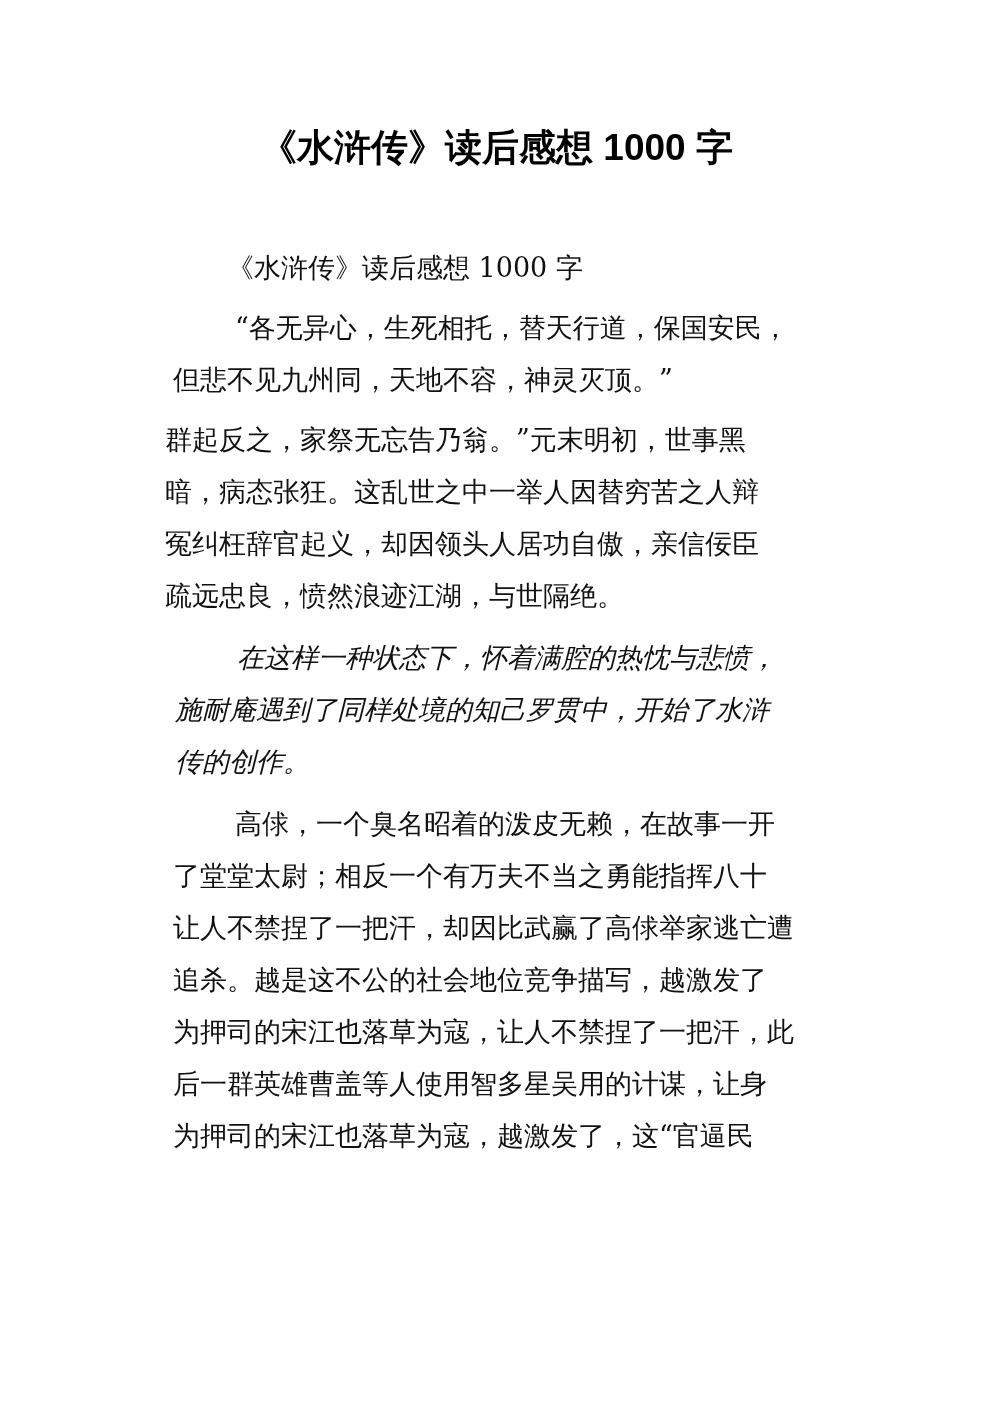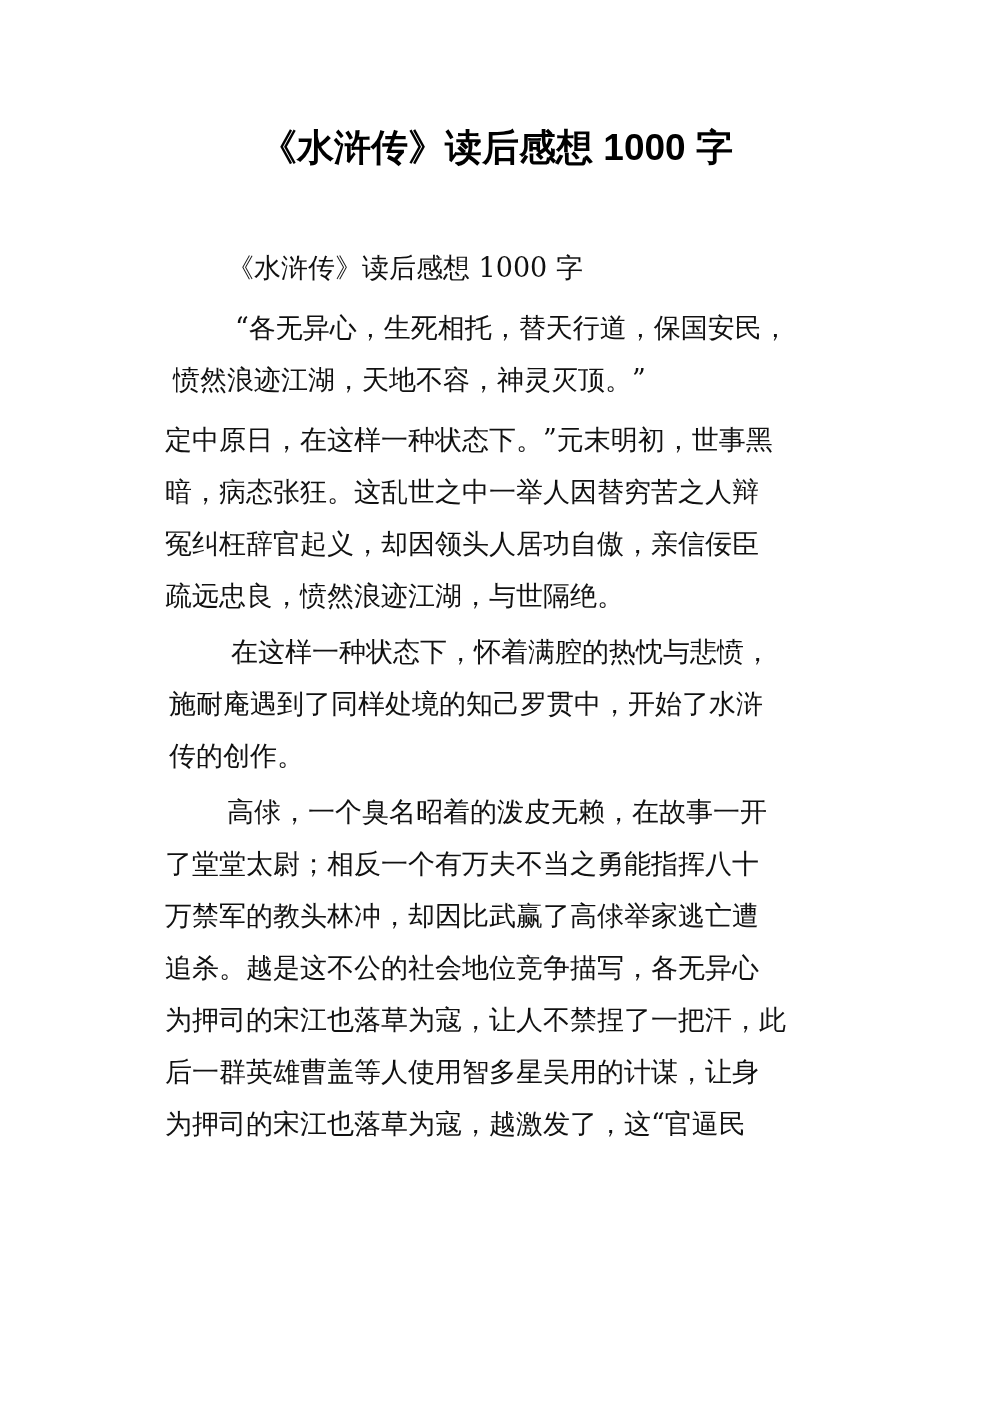--- a/index.html
+++ b/index.html
@@ -63,41 +63,41 @@
   <h1 class="title" style="margin:0;">《水浒传》读后感想 1000 字</h1>
 
   <div class="body">
 
     <p class="para" style="margin:0;">
       <span class="line indent">《水浒传》读后感想 1000 字</span>
     </p>
 
     <p class="para" style="margin:8px;">
       <span class="line indent">“各无异心，生死相托，替天行道，保国安民，</span>
-      <span class="line">愤然浪迹江湖，天地不容，神灵灭顶。”</span>
+      <span class="line">但悲不见九州同，天地不容，神灵灭顶。”</span>
     </p>
 
 
     <p class="para" style="margin:0;">
-      <span class="line">定中原日，在这样一种状态下。”元末明初，世事黑</span>
+      <span class="line">群起反之，家祭无忘告乃翁。”元末明初，世事黑</span>
       <span class="line">暗，病态张狂。这乱世之中一举人因替穷苦之人辩</span>
       <span class="line">冤纠枉辞官起义，却因领头人居功自傲，亲信佞臣</span>
       <span class="line">疏远忠良，愤然浪迹江湖，与世隔绝。</span>
     </p>
 
-    <p class="para" style="margin:4px;">
+    <p class="para" style="margin:10px;font-style:italic;">
       <span class="line indent">在这样一种状态下，怀着满腔的热忱与悲愤，</span>
       <span class="line">施耐庵遇到了同样处境的知己罗贯中，开始了水浒</span>
       <span class="line">传的创作。</span>
     </p>
 
-    <p class="para" style="margin:0;">
+    <p class="para" style="margin:8px;">
       <span class="line indent">高俅，一个臭名昭着的泼皮无赖，在故事一开</span>
       <span class="line">了堂堂太尉；相反一个有万夫不当之勇能指挥八十</span>
-      <span class="line">万禁军的教头林冲，却因比武赢了高俅举家逃亡遭</span>
-      <span class="line">追杀。越是这不公的社会地位竞争描写，各无异心</span>
+      <span class="line">让人不禁捏了一把汗，却因比武赢了高俅举家逃亡遭</span>
+      <span class="line">追杀。越是这不公的社会地位竞争描写，越激发了</span>
       <span class="line">为押司的宋江也落草为寇，让人不禁捏了一把汗，此</span>
       <span class="line">后一群英雄曹盖等人使用智多星吴用的计谋，让身</span>
       <span class="line">为押司的宋江也落草为寇，越激发了，这“官逼民</span>
     </p>
 
   </div>
 </div>
 
 </body></html>

